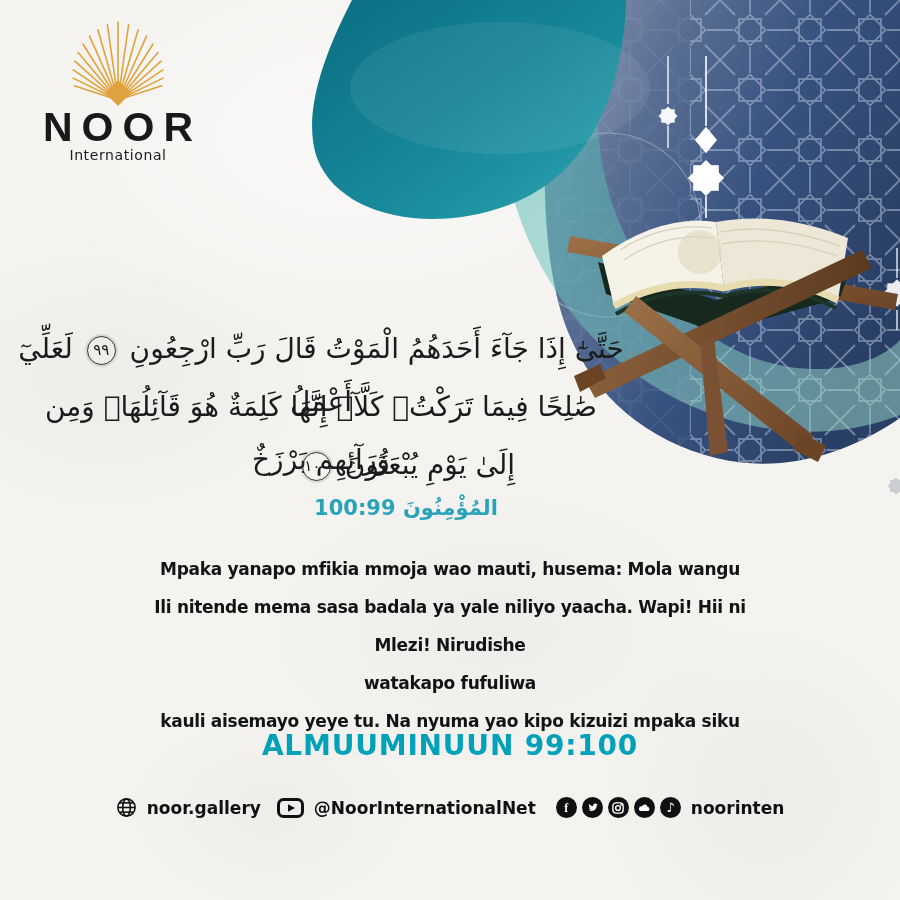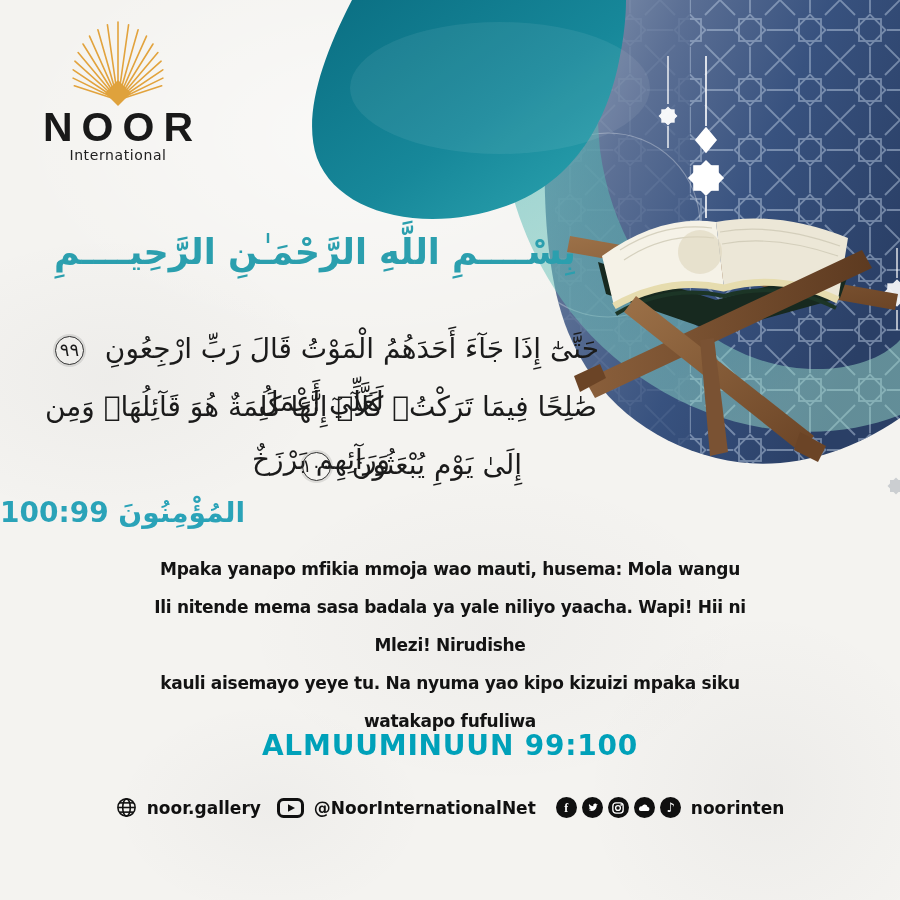--- a/index.html
+++ b/index.html
@@ -24,24 +24,24 @@
   
   .bismillah{position:absolute;top:226px;left:15px;width:600px;text-align:center;
     font-size:35px;font-weight:bold;line-height:1.5;}
   .v-line{position:absolute;left:12px;width:618px;text-align:center;
     font-size:28px;color:#1b1b1b;line-height:1.9;}
   .v-line1{top:322px;}
   .v-line2{top:380px;}
   .v-line3{top:438px;left:0;width:812px;}
   .ayah-num{display:inline-flex;align-items:center;justify-content:center;
     width:27px;height:27px;border:1.6px solid #2e2e2e;border-radius:50%;
-    font-size:18px;color:#1b1b1b;vertical-align:middle;margin:0 12px;
+    font-size:15px;color:#1b1b1b;vertical-align:middle;margin:0 5px;
     box-shadow:0 0 0 2px rgba(46,46,46,.12);}
-  .v-ref{position:absolute;top:496px;left:0;width:812px;text-align:left;
-    font-size:28px;font-weight:bold;}
+  .v-ref{position:absolute;top:496px;left:0;width:812px;text-align:center;
+    font-size:21px;font-weight:bold;}
   
   .translation{position:absolute;top:550px;left:38px;right:38px;text-align:center;
     font-size:17px;font-weight:bold;color:#131313;letter-spacing:-.3px;}
   .translation .t-line{line-height:38px;}
   .t-ref{position:absolute;top:729px;left:0;width:900px;text-align:center;
     font-size:28px;font-weight:bold;letter-spacing:.8px;}
   
   .footer{position:absolute;top:782px;left:0;width:900px;height:36px;
     display:flex;align-items:flex-end;justify-content:center;gap:10px;}
   .footer .f-text{font-size:17px;font-weight:bold;color:#101010;white-space:nowrap;}
@@ -172,40 +172,39 @@
           <line x1="60" y1="90" x2="15.1" y2="68.1"></line>
         <line x1="60" y1="90" x2="103.7" y2="75.8"></line>
           <line x1="60" y1="90" x2="16.3" y2="75.8"></line>
       </g>
       <polygon points="60,70 47,83 60,96 73,83" fill="#dfa23c"></polygon>
     </svg>
     <div class="name">NOOR</div>
     <div class="sub">International</div>
   </div>
 
-  <div class="bismillah" dir="rtl" style="color:#2b9fae">بِسْــــمِ اللَّهِ الرَّحْمَـٰنِ الرَّحِيــــمِ</div>
 
   <div class="v-line v-line1" dir="rtl">
     <span>حَتَّىٰٓ إِذَا جَآءَ أَحَدَهُمُ الْمَوْتُ قَالَ رَبِّ ارْجِعُونِ</span>
     <span class="ayah-num">٩٩</span>
     <span>لَعَلِّيٓ أَعْمَلُ</span>
   </div>
   <div class="v-line v-line2" dir="rtl">صَٰلِحًا فِيمَا تَرَكْتُۚ كَلَّآۖ إِنَّهَا كَلِمَةٌ هُوَ قَآئِلُهَاۖ وَمِن وَرَآئِهِم بَرْزَخٌ</div>
   <div class="v-line v-line3" dir="rtl">
     <span>إِلَىٰ يَوْمِ يُبْعَثُونَ</span>
     <span class="ayah-num">١٠٠</span>
   </div>
   <div class="v-ref" dir="ltr" style="color:#2aa3b8">المُؤْمِنُونَ 100:99</div>
 
   <div class="translation">
     <div class="t-line">Mpaka yanapo mfikia mmoja wao mauti, husema: Mola wangu</div>
     <div class="t-line">Ili nitende mema sasa badala ya yale niliyo yaacha. Wapi! Hii ni</div>
     <div class="t-line">Mlezi! Nirudishe</div>
+    <div class="t-line">watakapo fufuliwa</div>
     <div class="t-line">kauli aisemayo yeye tu. Na nyuma yao kipo kizuizi mpaka siku</div>
-    <div class="t-line">watakapo fufuliwa</div>
   </div>
   <div class="t-ref" style="color:#00a1b9">ALMUUMINUUN 99:100</div>
 
   <div class="footer">
     <svg width="21" height="21" viewBox="0 0 20 20">
       <g fill="none" stroke="#101010" stroke-width="1.5">
         <circle cx="10" cy="10" r="8.2"></circle>
         <ellipse cx="10" cy="10" rx="3.6" ry="8.2"></ellipse>
         <line x1="2" y1="10" x2="18" y2="10"></line>
         <line x1="3.2" y1="5.6" x2="16.8" y2="5.6"></line>

